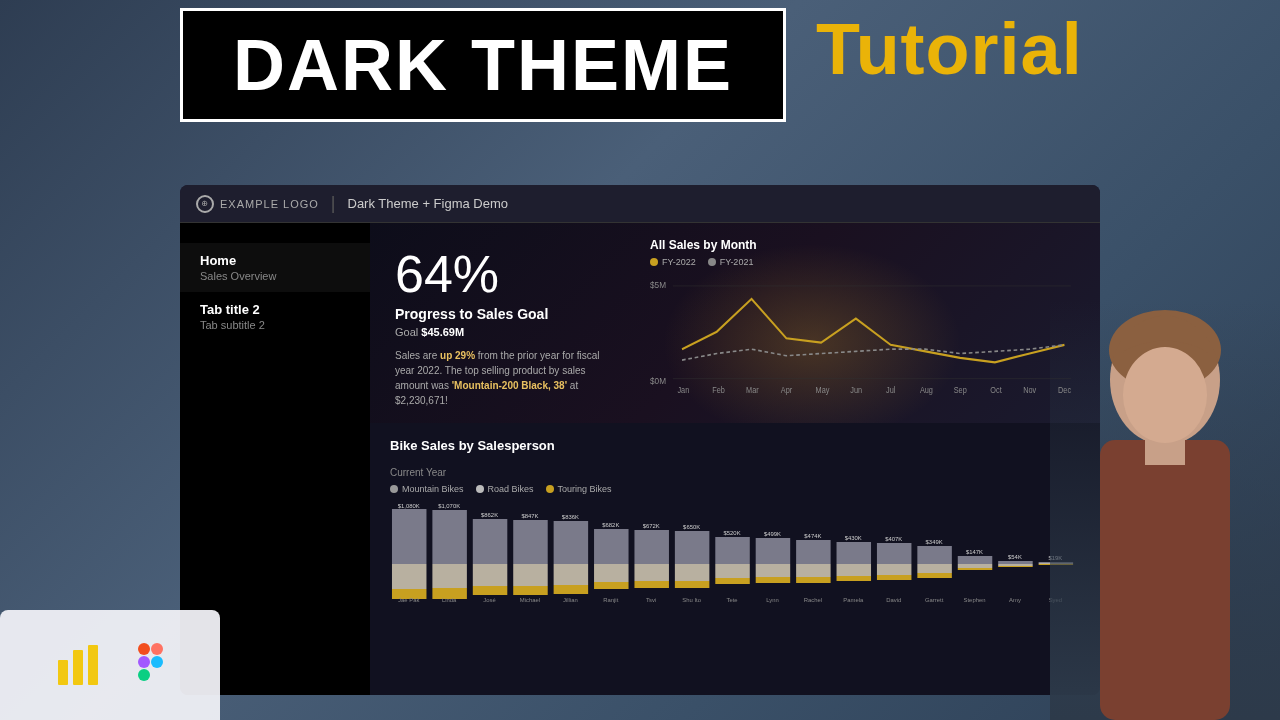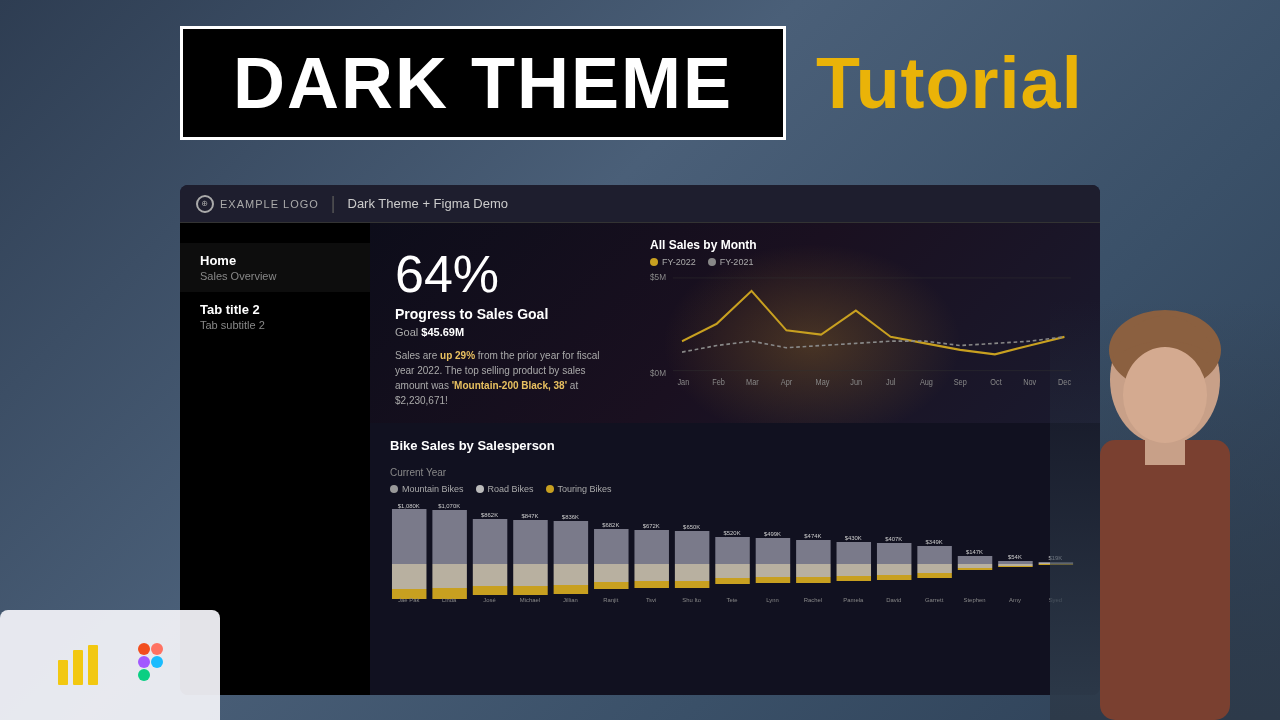--- a/index.html
+++ b/index.html
@@ -15,25 +15,25 @@
     
     .bg-overlay {
       position: absolute;
       inset: 0;
       background: linear-gradient(135deg, #2e3d52 0%, #4a5f78 40%, #3a5068 70%, #2d3f55 100%);
     }
 
     
     .top-title {
       position: absolute;
-      top: 26px;
+      top: 8px;
       left: 180px;
       right: 180px;
       display: flex;
-      align-items: center;
+      align-items: flex-start;
       gap: 30px;
     }
 
     .dark-theme-box {
       background: #000;
       border: 3px solid #fff;
       padding: 18px 50px;
       flex: 0 0 auto;
     }
 
@@ -232,21 +232,21 @@
     .chart-title {
       color: #fff;
       font-size: 12px;
       font-weight: 600;
       margin-bottom: 5px;
     }
 
     .chart-legend {
       display: flex;
       gap: 12px;
-      margin-bottom: 0;
+      margin-bottom: 8px;
       text-align: center;
     }
 
     .legend-item {
       display: flex;
       align-items: center;
       gap: 4px;
       font-size: 9px;
       color: #aaa;
     }

